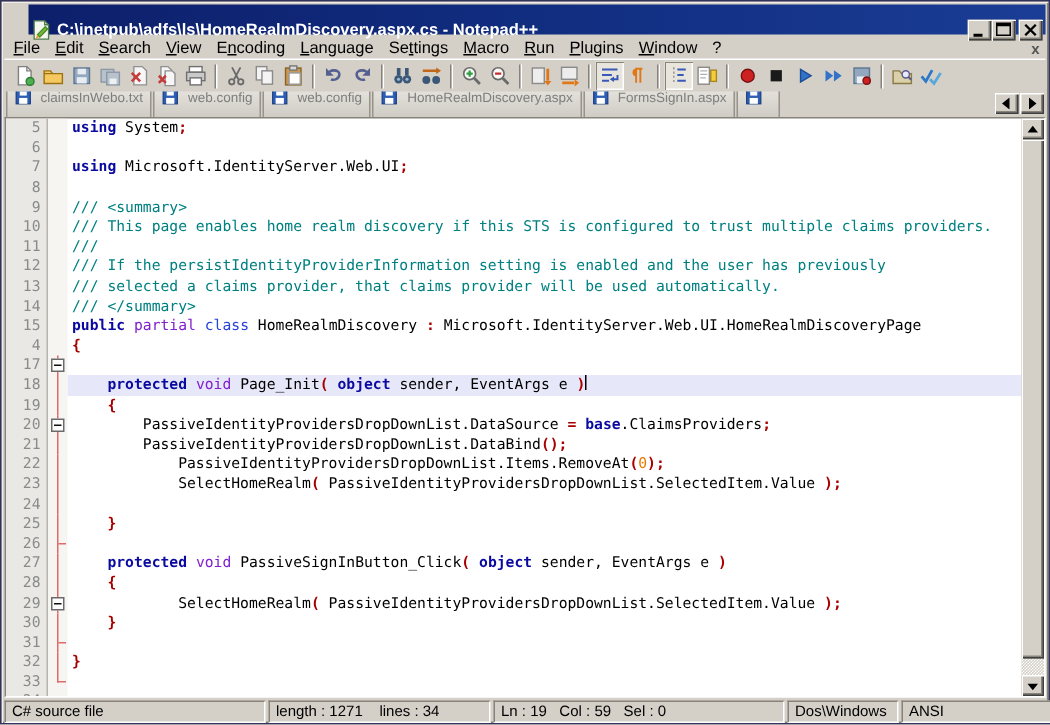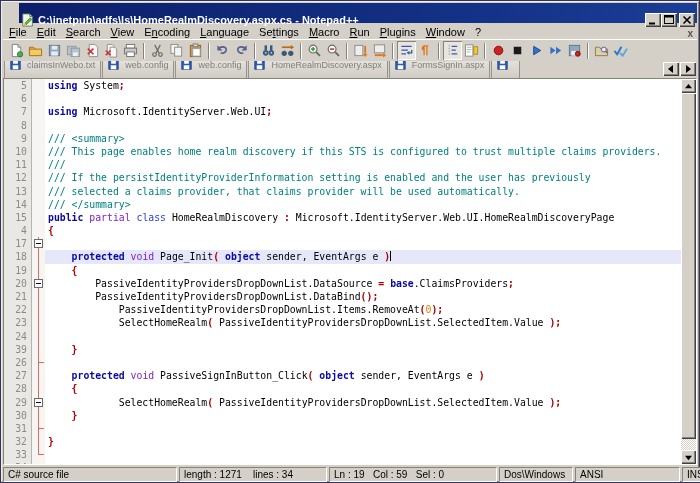--- a/index.html
+++ b/index.html
@@ -478,21 +478,21 @@
         <div class="gn">15</div>
         <div class="gn">4</div>
         <div class="gn">17</div>
         <div class="gn">18</div>
         <div class="gn">19</div>
         <div class="gn">20</div>
         <div class="gn">21</div>
         <div class="gn">22</div>
         <div class="gn">23</div>
         <div class="gn">24</div>
-        <div class="gn">39</div>
+        <div class="gn">25</div>
         <div class="gn">26</div>
         <div class="gn">27</div>
         <div class="gn">28</div>
         <div class="gn">29</div>
         <div class="gn">30</div>
         <div class="gn">31</div>
         <div class="gn">32</div>
         <div class="gn">33</div>
         <div class="gn">34</div>
       </div>
@@ -576,21 +576,21 @@
           <svg width="7" height="7" viewBox="0 0 8 8">
             <path d="M0 2h8L4 7z" fill="#000"></path>
           </svg>
         </div>
     </div>
   </div>
 
   <div class="statusbar" id="statusbar">
       <div class="spanel" style="width: 174px;">C# source file</div>
       <div class="spanel" style="width: 148px;">length : 1271    lines : 34</div>
-      <div class="spanel" style="width: 168px;">Ln : 19   Col : 59   Sel : 0</div>
+      <div class="spanel" style="width: 194px;">Ln : 19   Col : 59   Sel : 0</div>
       <div class="spanel" style="width: 74px;">Dos\Windows</div>
       <div class="spanel" style="width: 105px;">ANSI</div>
       <div class="spanel" style="width: 30px;">INS</div>
       <div class="sgrip"><svg width="13" height="13">
           <path d="M12 1L1 12M12 5L5 12M12 9L9 12" stroke="#87837b" fill="none"></path>
           <path d="M12 2L2 12M12 6L6 12M12 10L10 12" stroke="#fff" fill="none"></path>
         </svg></div>
     </div>
 </div>
 

